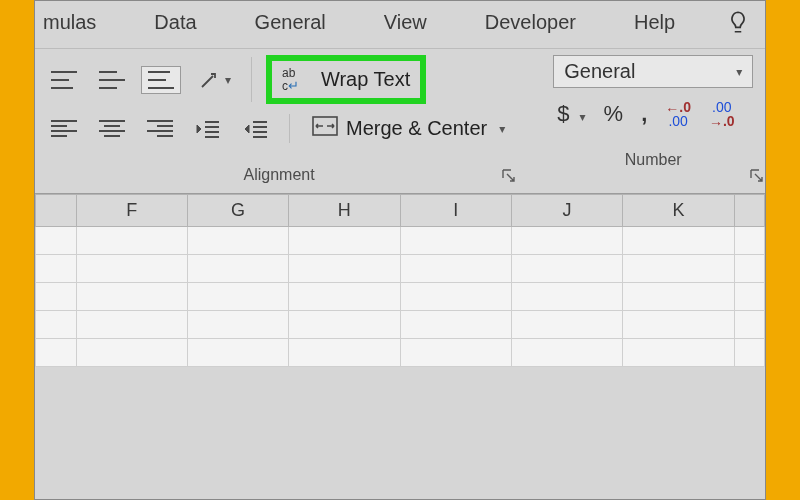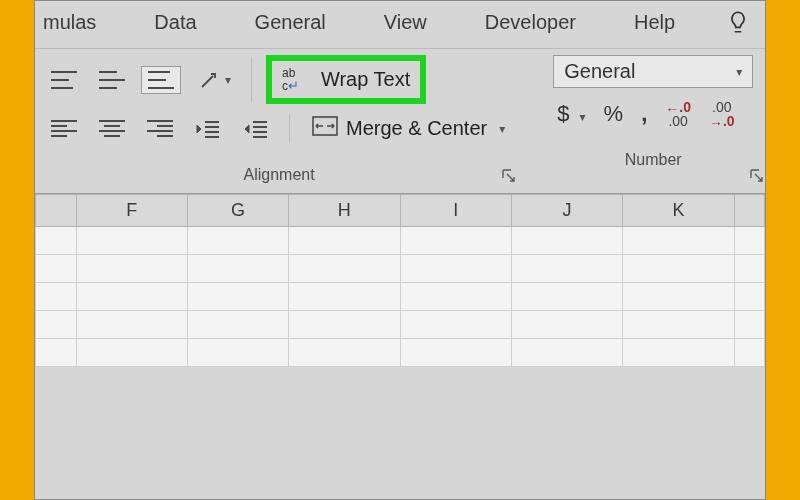--- a/index.html
+++ b/index.html
@@ -23,21 +23,21 @@
   .sep { width: 1px; align-self: stretch; background: #bcbcbc; margin: 2px 4px; }
   .wrap-btn { display:flex; align-items:center; gap:22px; padding:6px 10px; font-size:20px; color:#222; border: 6px solid #21d321; background:#d6d6d6; }
   .merge-btn { display:flex; align-items:center; gap:8px; padding:4px 8px; font-size:20px; color:#222; }
   .group-label { font-size: 16px; color:#4c4c4c; margin-top: 21px; padding-bottom:4px; }
   .launcher { position:absolute; right:6px; bottom:2px; }
   .launcher svg { width:16px; height:16px; stroke:#5a5a5a; fill:none; stroke-width:1.4;}
   .number-box { border:1px solid #9a9a9a; background:#e8e8e8; display:flex; align-items:center; padding:4px 10px; font-size:20px; color:#333; min-width:200px; justify-content:space-between; }
   .number-row2 { display:flex; align-items:center; gap:18px; font-size:22px; color:#333; padding:2px 4px;}
   .dec-icon { font-size:14px; line-height:1; display:flex; flex-direction:column; align-items:center; }
   .dec-icon .top { color:#a03030; font-weight:600;}
-  .dec-icon .bot { color:#404040; }
+  .dec-icon .bot { color:#1d4ed8; }
   .group-number { padding-left:18px; padding-right:18px; }
   .ribbon-bottom-border { border-bottom:1px solid #9c9c9c; height:4px; background:#d6d6d6;}
   
   .fbar { background:#e3e3e3; padding:10px 8px; font-size:20px; color:#2a2a2a; border-bottom:1px solid #b5b5b5;}
   
   .grid-wrap { background:#eeeeee; }
   table.sheet { border-collapse:collapse; width:100%; table-layout:fixed; }
   table.sheet th { background:#d9d9d9; border:1px solid #b3b3b3; font-weight:400; font-size:18px; color:#3a3a3a; height:32px; }
   table.sheet td { background:#f4f4f4; border:1px solid #cfcfcf; height:28px; font-size:19px; color:#222; padding:0 4px; position:relative; }
   th.sel { background:#bfbfbf; }

